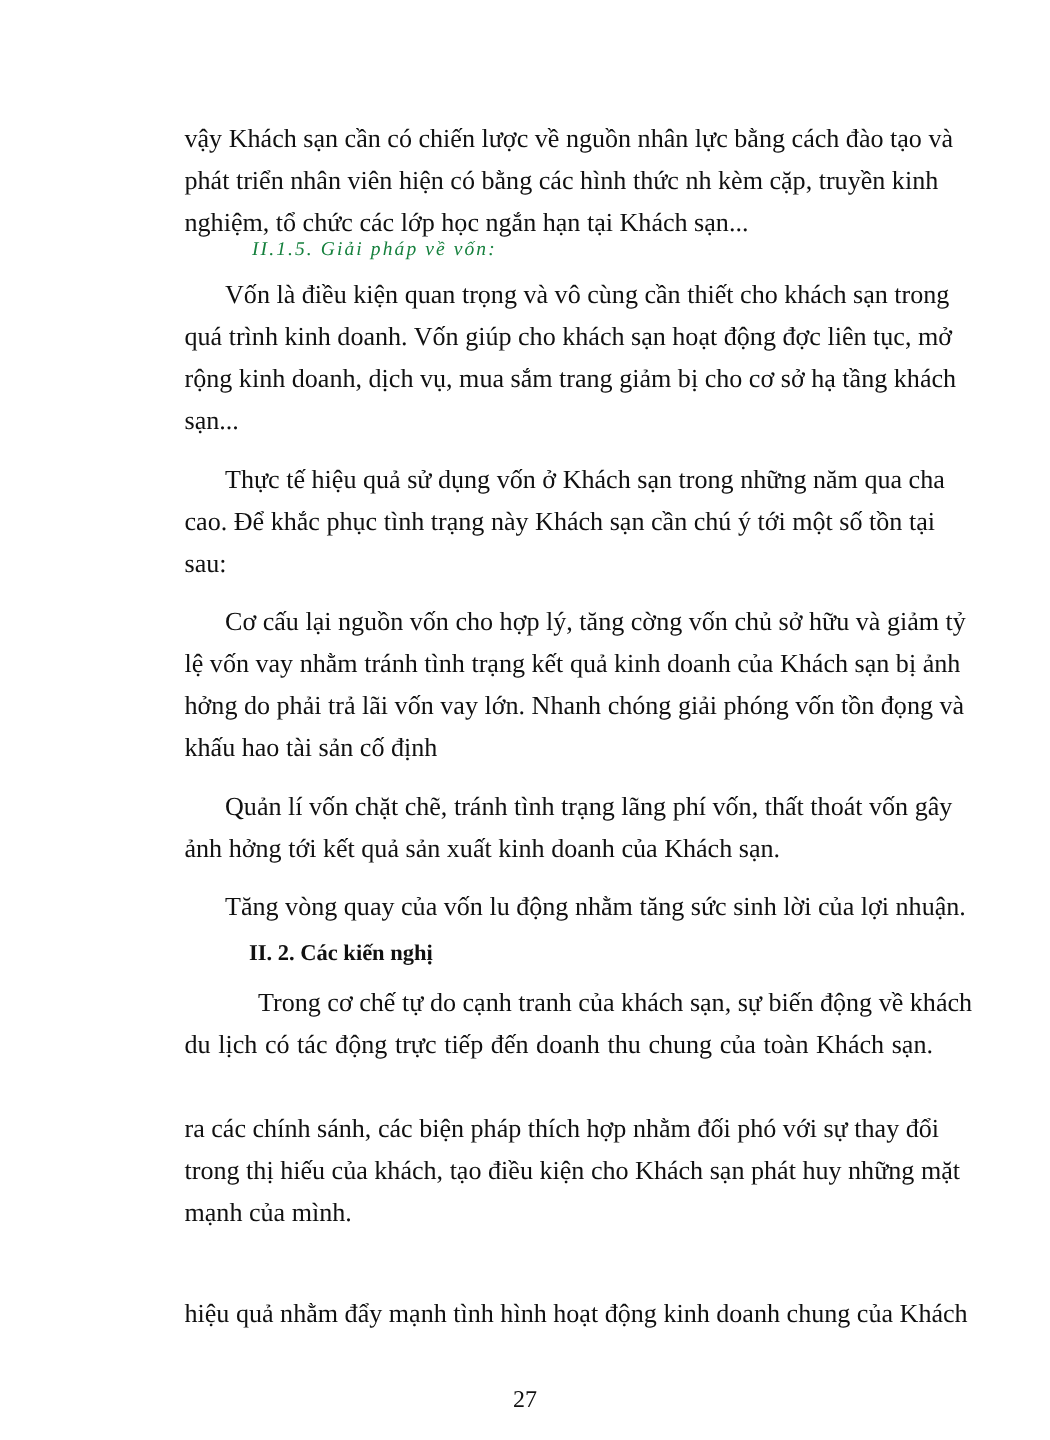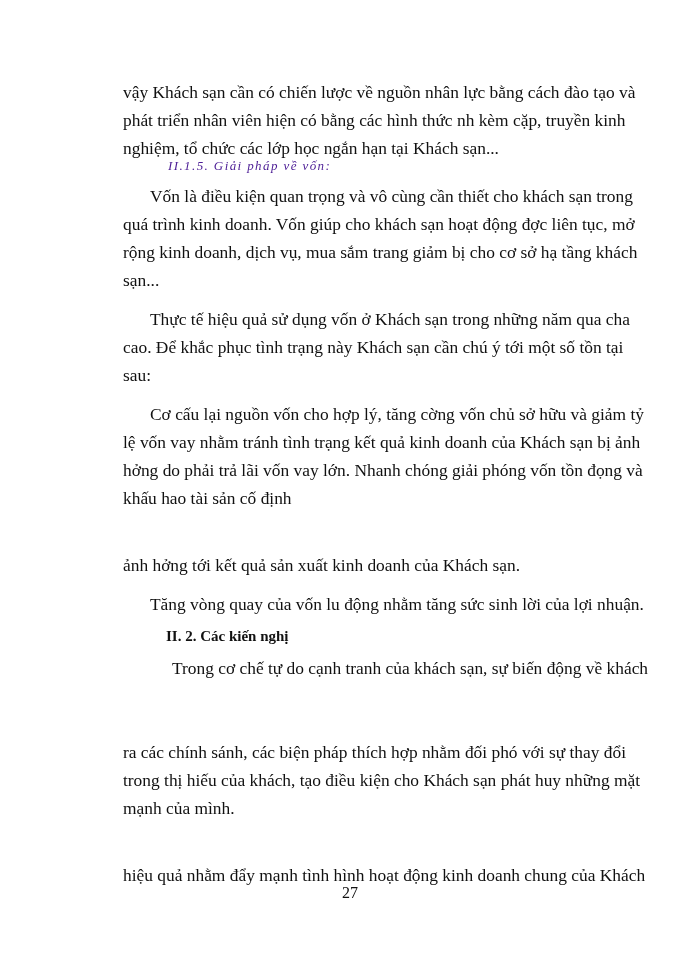--- a/index.html
+++ b/index.html
@@ -10,27 +10,27 @@
   }
   .line {
     position: absolute; left: 123px; width: 499px; white-space: nowrap;
     line-height: 22px; height: 22px;
   }
   .just { text-align: justify; text-align-last: justify; }
   .ind1 { left: 150px; width: 472px; }
   .ind2 { left: 172px; width: 450px; }
   .sub {
     position: absolute; left: 168px; font-style: italic; font-size: 13px;
-    letter-spacing: 1.4px; color: #4c1d95; white-space: nowrap;
+    letter-spacing: 1.4px; color: #15803d; white-space: nowrap;
   }
   .heading {
     position: absolute; left: 166px; font-weight: bold; font-size: 15px; white-space: nowrap;
   }
   .pageno {
-    position: absolute; left: 0; width: 700px; text-align: center; top: 884px; font-size: 16px;
+    position: absolute; left: 0; width: 700px; text-align: center; top: 925px; font-size: 16px;
   }
 </style>
 </head>
 <body>
 
 <div class="page">
 
   <div class="line just" style="top:81px">vậy Khách sạn cần có chiến lược về nguồn nhân lực bằng cách đào tạo và</div>
   <div class="line just" style="top:109px">phát triển nhân viên hiện có bằng các hình thức nh   kèm cặp, truyền kinh</div>
   <div class="line" style="top:137px">nghiệm, tổ chức các lớp học ngắn hạn tại Khách sạn...</div>
@@ -44,27 +44,29 @@
 
   <div class="line ind1" style="top:308px">Thực tế hiệu quả sử dụng vốn ở Khách sạn trong những năm qua cha</div>
   <div class="line just" style="top:336px">cao. Để khắc phục tình trạng này Khách sạn cần chú ý tới một số tồn tại</div>
   <div class="line" style="top:364px">sau:</div>
 
   <div class="line just ind1" style="top:403px">Cơ cấu lại nguồn vốn cho hợp lý, tăng cờng   vốn chủ sở hữu và giảm tỷ</div>
   <div class="line just" style="top:431px">lệ vốn vay nhằm tránh tình trạng kết quả kinh doanh của Khách sạn bị ảnh</div>
   <div class="line just" style="top:459px">hởng   do phải trả lãi vốn vay lớn. Nhanh chóng giải phóng vốn tồn đọng và</div>
   <div class="line" style="top:487px">khấu hao tài sản cố định</div>
 
+  <div class="line just ind1" style="top:526px">Quản lí vốn chặt chẽ, tránh tình trạng lãng phí vốn, thất thoát vốn gây</div>
   <div class="line" style="top:554px">ảnh hởng   tới kết quả sản xuất kinh doanh của Khách sạn.</div>
 
   <div class="line ind1" style="top:593px">Tăng vòng quay của vốn lu   động nhằm tăng sức sinh lời của lợi nhuận.</div>
 
   <div class="heading" style="top:628px">II. 2. Các kiến nghị</div>
 
   <div class="line just ind2" style="top:657px">Trong cơ chế tự do cạnh tranh của khách sạn, sự biến động về khách</div>
+  <div class="line just" style="top:685px">du lịch có tác động trực tiếp đến doanh thu chung của toàn Khách sạn.</div>
   <div class="line just" style="top:741px">ra các chính sánh, các biện pháp thích hợp nhằm đối phó với sự thay đổi</div>
   <div class="line just" style="top:769px">trong thị hiếu của khách, tạo điều kiện cho Khách sạn phát huy những mặt</div>
   <div class="line" style="top:797px">mạnh của mình.</div>
 
   <div class="line just" style="top:864px">hiệu quả nhằm đẩy mạnh tình hình hoạt động kinh doanh chung của Khách</div>
 
   <div class="pageno">27</div>
 </div>
 
 </body></html>

